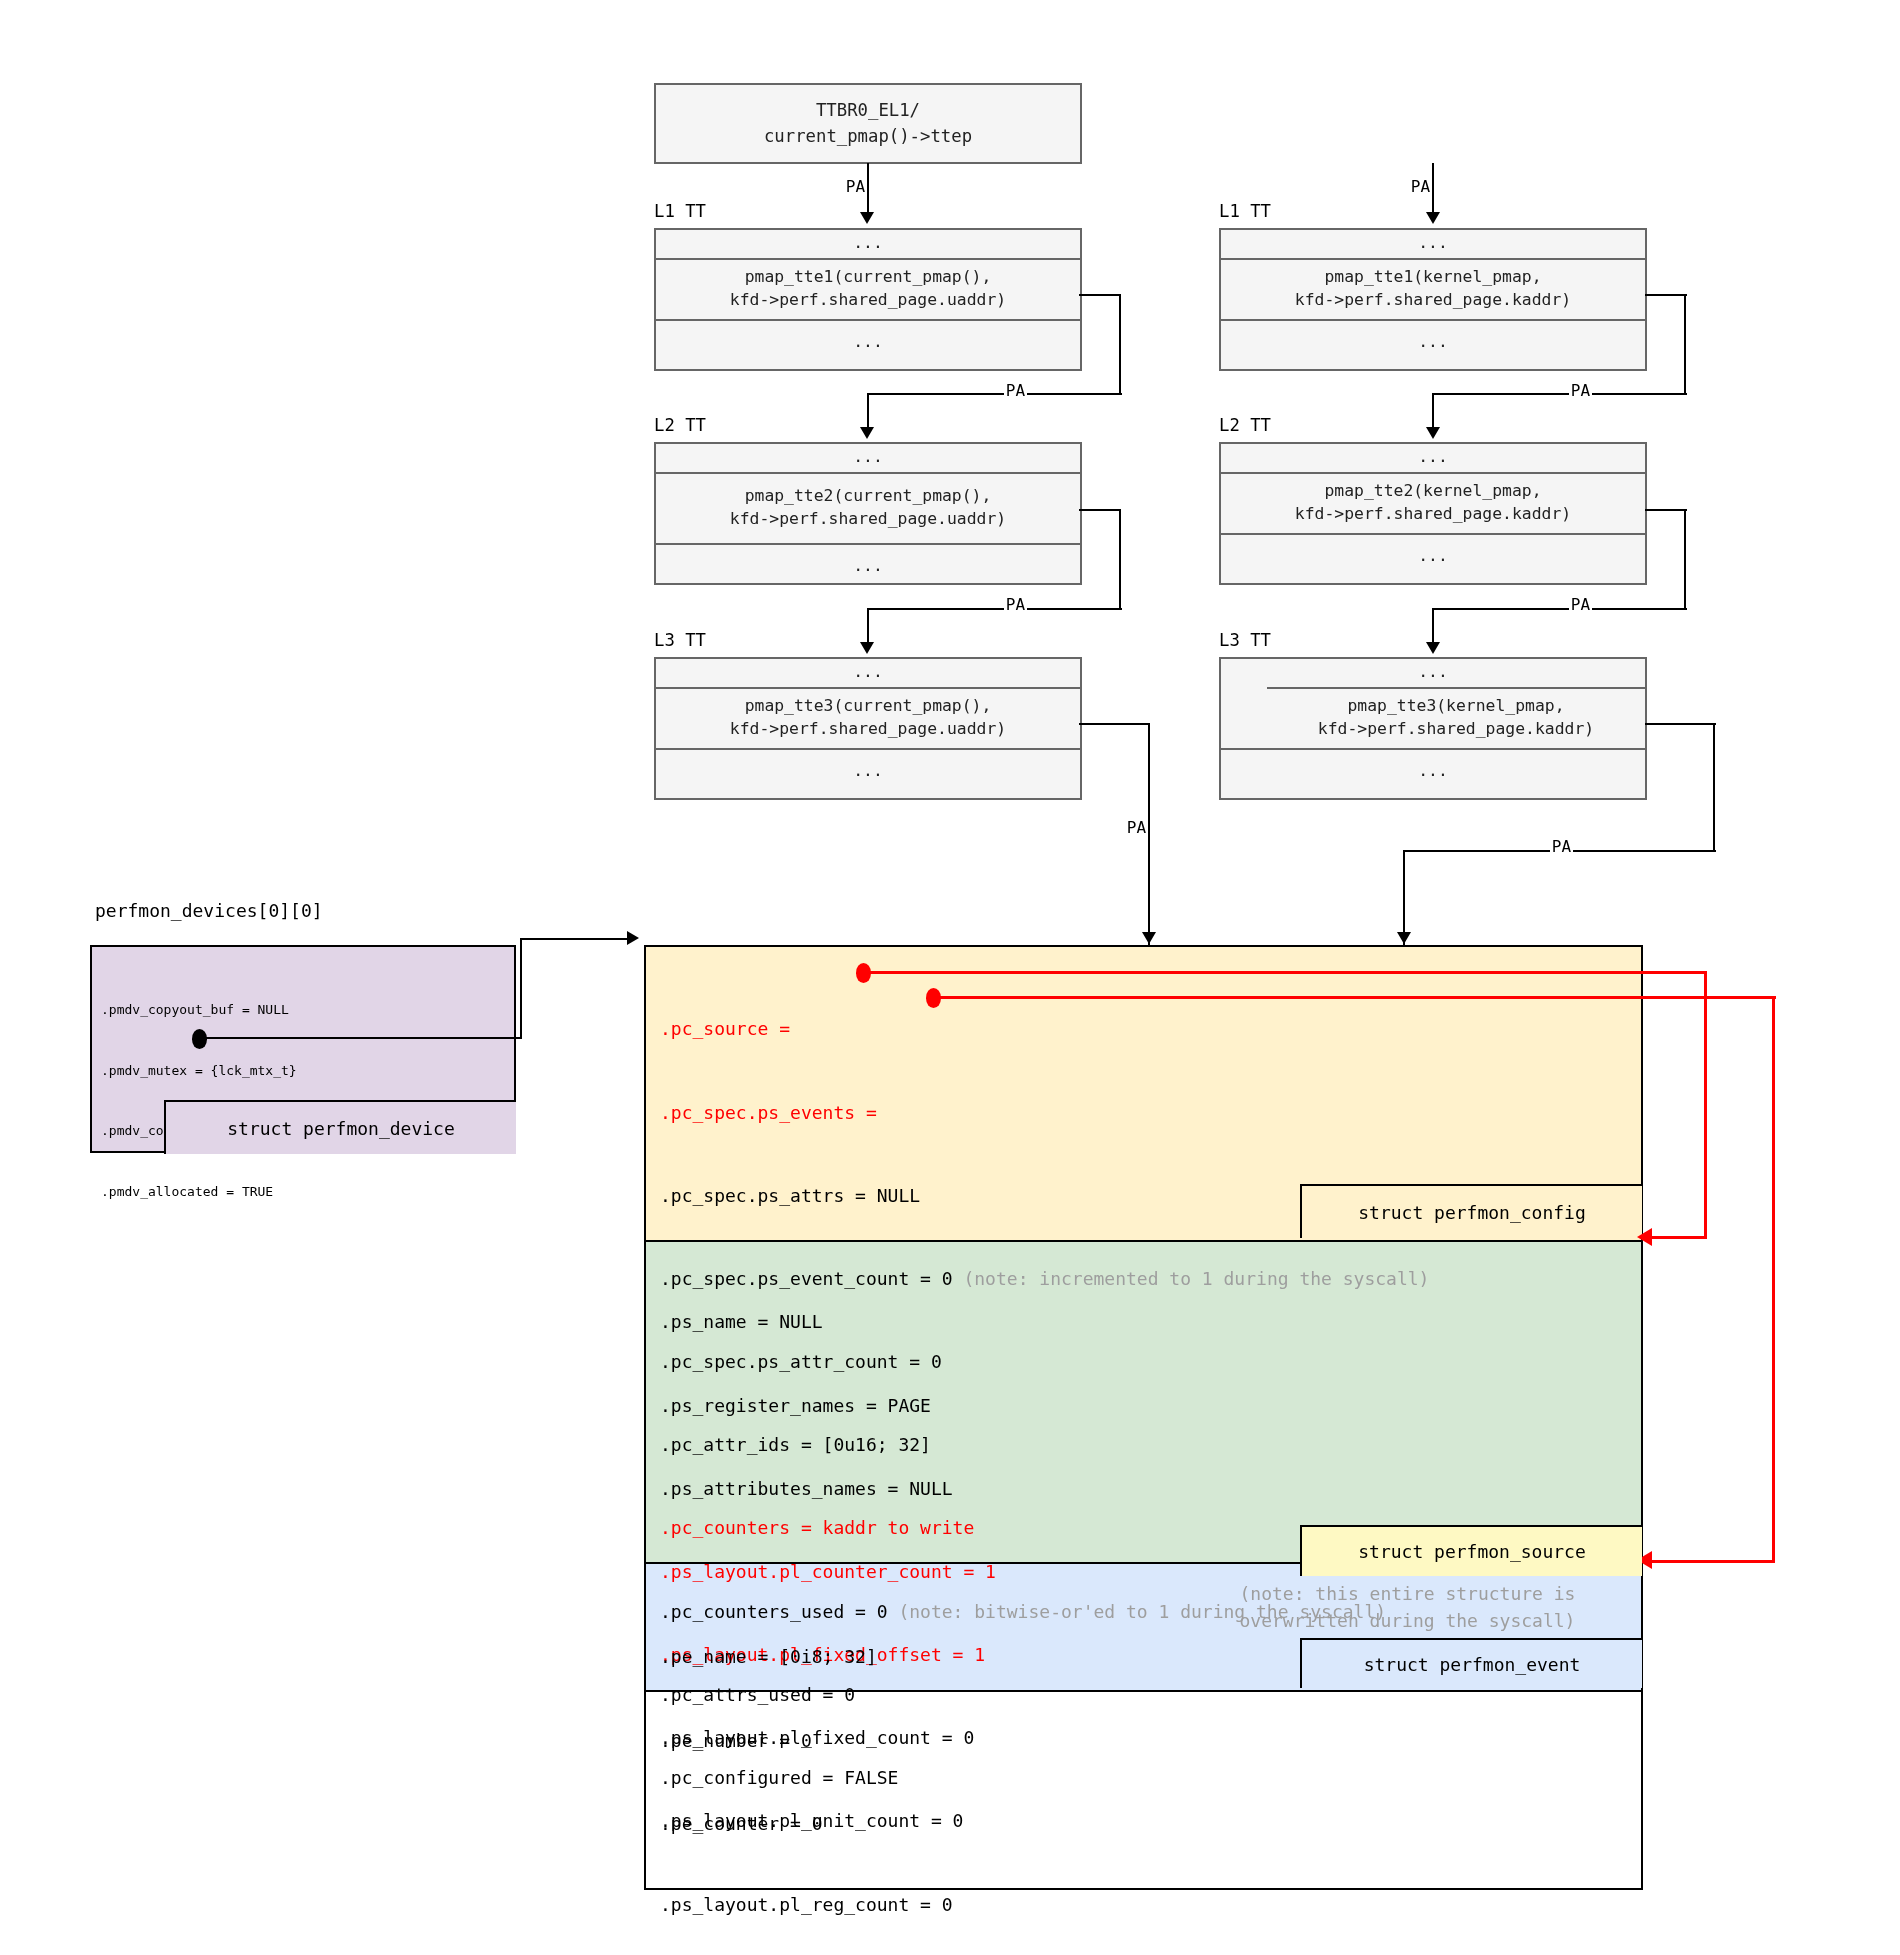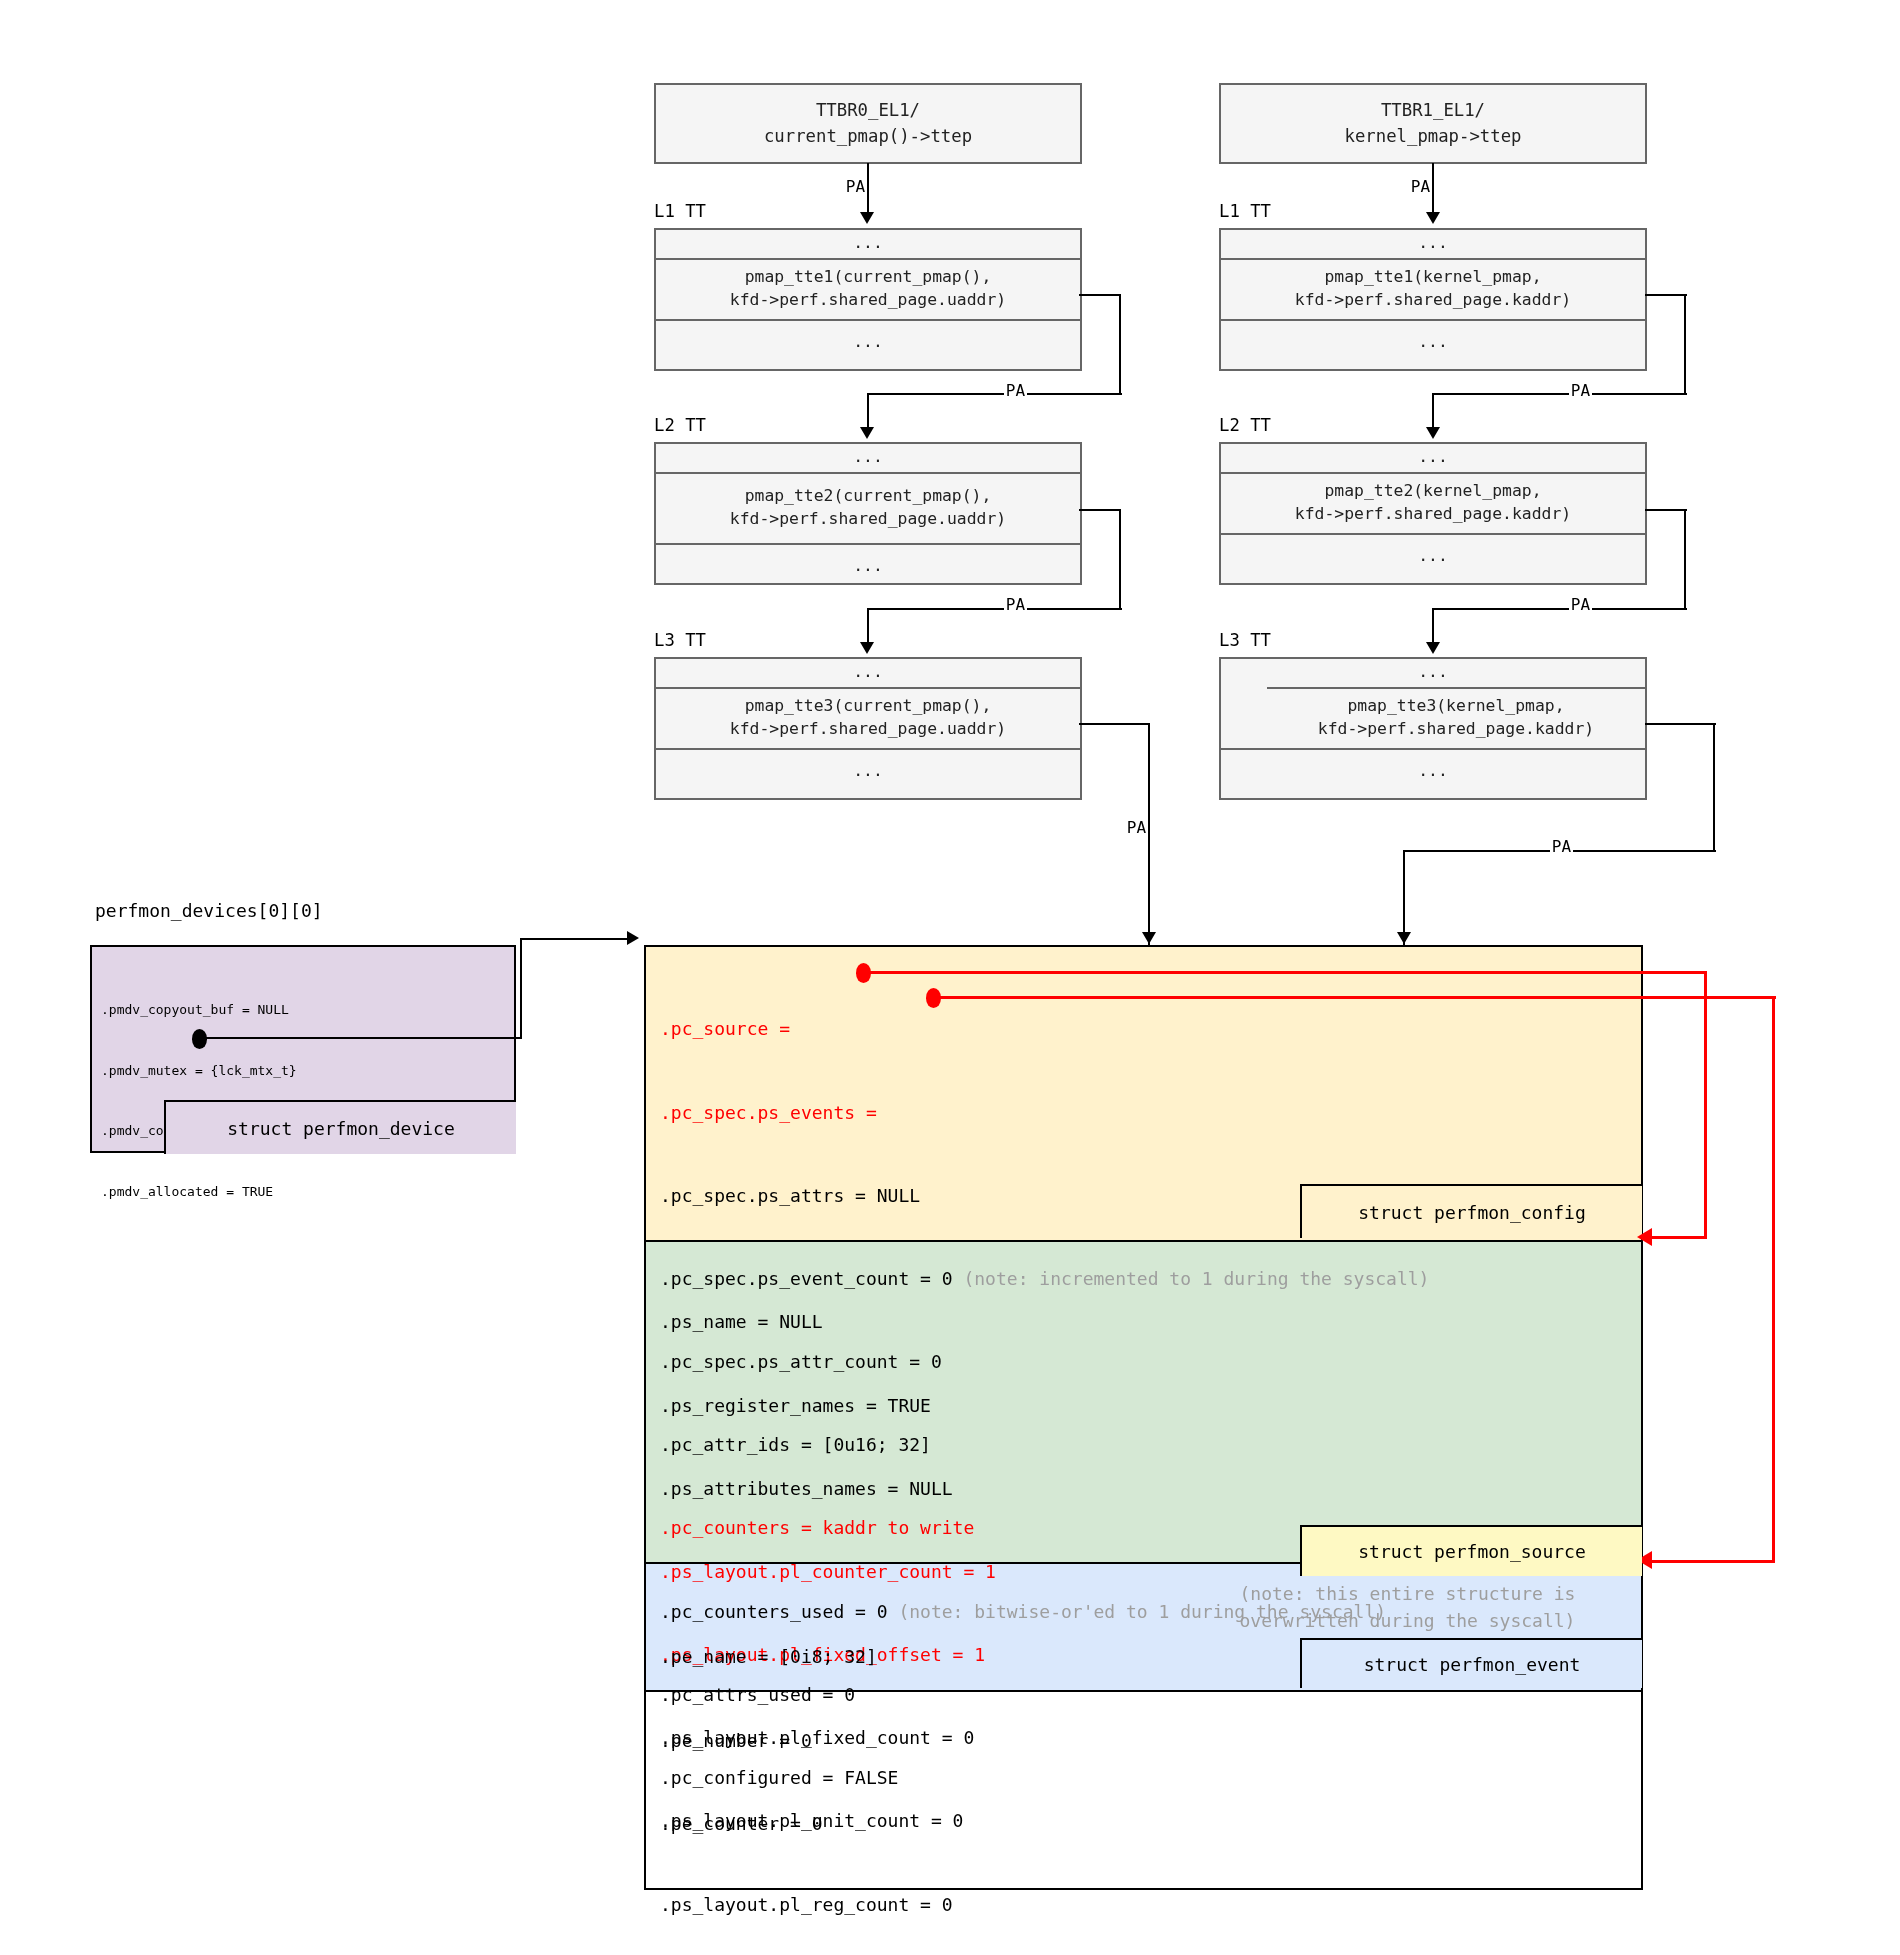--- a/index.html
+++ b/index.html
@@ -213,22 +213,20 @@
     <div class="tt-cell" style="height:27.5px;">...</div>
     <div class="tt-cell sep" style="height:61px;">pmap_tte3(current_pmap(),
 kfd-&gt;perf.shared_page.uaddr)</div>
     <div class="tt-cell sep" style="height:46px;">...</div>
   </div>
   <div class="ln-h" style="left:1079px;top:723px;width:71px;"></div>
   <div class="ln-v" style="left:1148px;top:723px;height:224px;"></div>
   <div class="arrow-down" style="left:1142px;top:932px;"></div>
   <div class="pa-label" style="left:1125px;top:818px;">PA</div>
 
-  <div class="reg-box" style="left:1219px;top:83px;width:428px;height:81px;">TTBR1_EL1/
-kernel_pmap-&gt;ttep</div>
   <div class="ln-v" style="left:1432px;top:163px;width:2.2px;height:54px;"></div>
   <div class="arrow-down" style="left:1426px;top:212px;"></div>
   <div class="pa-label" style="left:1409px;top:177px;">PA</div>
   <div class="tt-label" style="left:1219px;top:201px;">L1 TT</div>
 
   <div class="tt-box" style="left:1219px;top:228px;width:428px;height:143px;">
     <div class="tt-cell" style="height:27.5px;">...</div>
     <div class="tt-cell sep" style="height:61px;">pmap_tte1(kernel_pmap,
 kfd-&gt;perf.shared_page.kaddr)</div>
     <div class="tt-cell sep" style="height:46px;">...</div>
@@ -317,21 +315,21 @@
   <div class="rarrow-left" style="left:1637px;top:1228px;"></div>
 
   <div class="dot red" style="left:926px;top:988px;"></div>
   <div class="rln-h" style="left:938px;top:996px;width:838px;"></div>
   <div class="rln-v" style="left:1772px;top:996px;height:567px;"></div>
   <div class="rln-h" style="left:1647px;top:1560px;width:128px;"></div>
   <div class="rarrow-left" style="left:1637px;top:1551px;"></div>
 
   <div class="fieldlist" style="left:660px;top:1253px;">
     <div><span>.ps_name = NULL</span></div>
-    <div><span>.ps_register_names = TRUE</span></div>
+    <div><span>.ps_register_names = PAGE</span></div>
     <div><span>.ps_attributes_names = NULL</span></div>
     <div><span class="f-red">.ps_layout.pl_counter_count = 1</span></div>
     <div><span class="f-red">.ps_layout.pl_fixed_offset = 1</span></div>
     <div><span>.ps_layout.pl_fixed_count = 0</span></div>
     <div><span>.ps_layout.pl_unit_count = 0</span></div>
     <div><span>.ps_layout.pl_reg_count = 0</span></div>
     
     
     
   </div>

